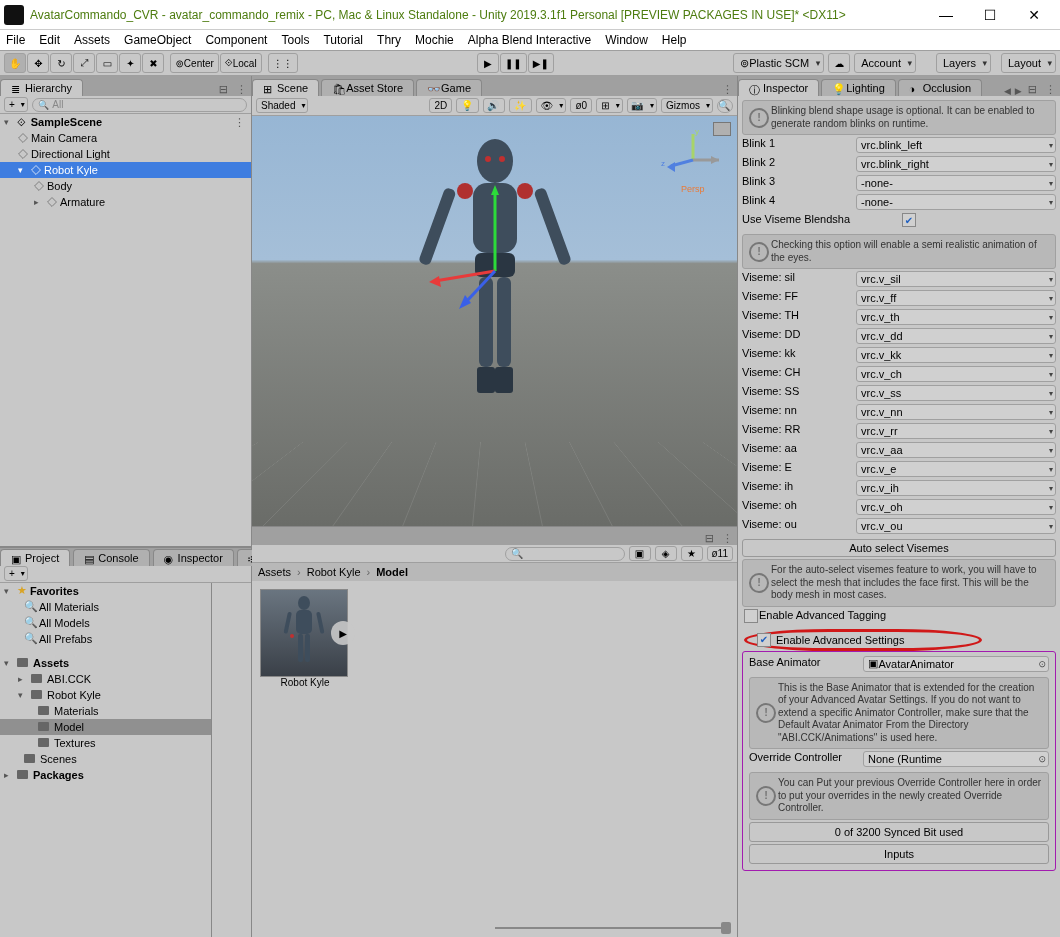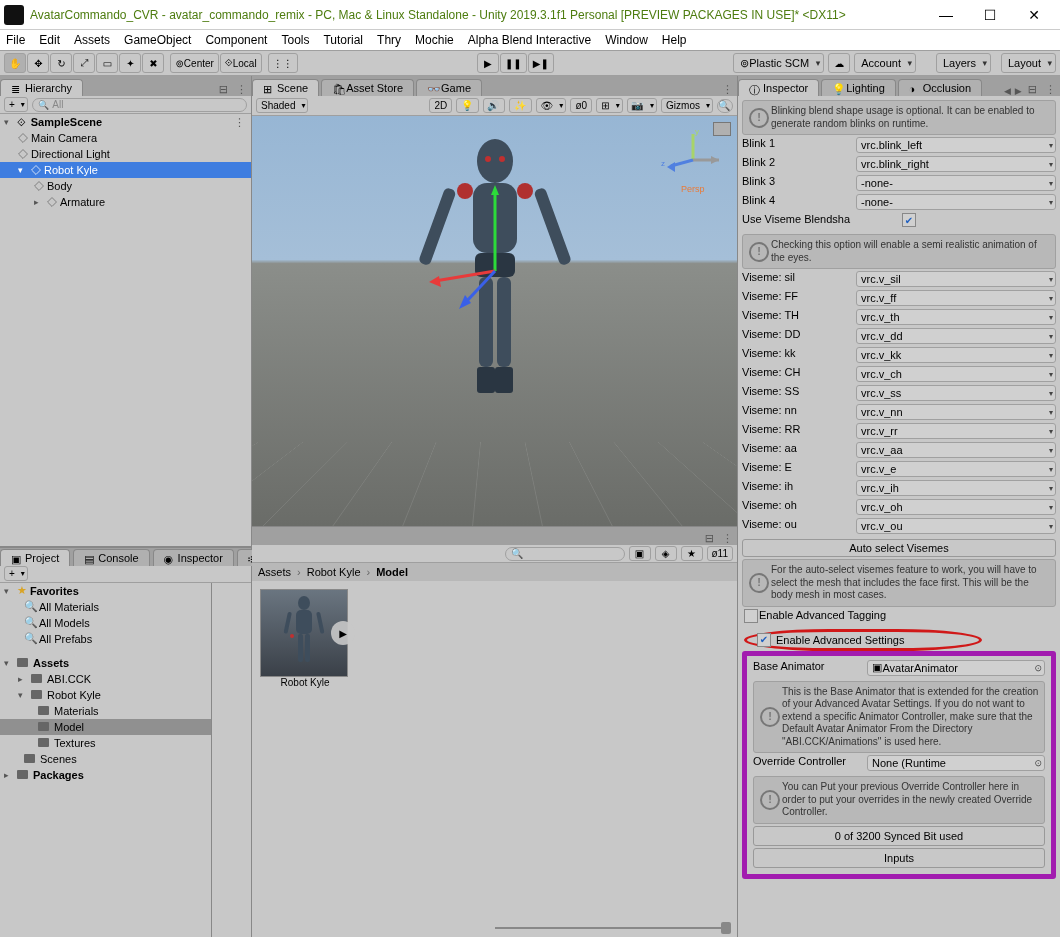--- a/index.html
+++ b/index.html
@@ -82,21 +82,21 @@
 .inspector-body { flex: 1; overflow: auto; background: #c8c8c8; padding: 2px 4px; }
 .hint-box { background: #b8b8b8; border: 1px solid #a0a0a0; border-radius: 3px; padding: 4px 4px 4px 28px; font-size: 10px; color: #333; margin: 2px 0; position: relative; line-height: 1.25; }
 .hint-box::before { content: "!"; position: absolute; left: 6px; top: 50%; transform: translateY(-50%); width: 16px; height: 16px; border-radius: 50%; border: 2px solid #777; color: #777; font-weight: bold; display: flex; align-items: center; justify-content: center; font-size: 11px; }
 .prop-row { display: flex; height: 19px; font-size: 11px; }
 .prop-label { width: 114px; }
 .prop-field { flex: 1; background: #d0d0d0; border: 1px solid #a0a0a0; border-radius: 3px; height: 16px; padding: 0 12px 0 4px; position: relative; font-size: 11px; display: flex; align-items: center; }
 .prop-field::after { content: "▾"; position: absolute; right: 2px; font-size: 8px; color: #444; }
 .checkbox { width: 14px; height: 14px; background: #d0d0d0; border: 1px solid #888; display: flex; align-items: center; justify-content: center; font-size: 10px; color: #2060c0; }
 .wide-btn { background: #c8c8c8; border: 1px solid #999; border-radius: 3px; height: 18px; display: flex; align-items: center; justify-content: center; font-size: 11px; margin: 2px 0; }
 .checkbox-row { display: flex; align-items: flex-start; height: 20px; font-size: 11px; gap: 1px; padding: 0 2px; }
-.adv-panel { border: 5px solid #a21caf; border-radius: 3px; padding: 4px 6px; margin: 2px 0; background: #c8c8c8; }
+.adv-panel { border: 1px solid #a21caf; border-radius: 3px; padding: 4px 6px; margin: 2px 0; background: #c8c8c8; }
 .obj-field { flex: 1; background: #d0d0d0; border: 1px solid #a0a0a0; border-radius: 3px; height: 16px; padding: 0 14px 0 4px; position: relative; font-size: 11px; display: flex; align-items: center; }
 .obj-field::after { content: "⊙"; position: absolute; right: 2px; font-size: 9px; color: #444; }
 .red-ellipse { border: 3px solid #d01818; border-radius: 50% / 70%; padding: 1px 10px; }
 .project-tabs { display: flex; gap: 1px; }
 .bottom-buttons .wide-btn { height: 20px; }
 .slider-row { height: 18px; display: flex; align-items: center; padding: 0 6px; }
 .slider-track { flex: 1; height: 2px; background: #888; position: relative; }
 .slider-thumb { position: absolute; right: 0; top: -5px; width: 10px; height: 12px; background: #888; border-radius: 2px; }
 </style>
 </head>

